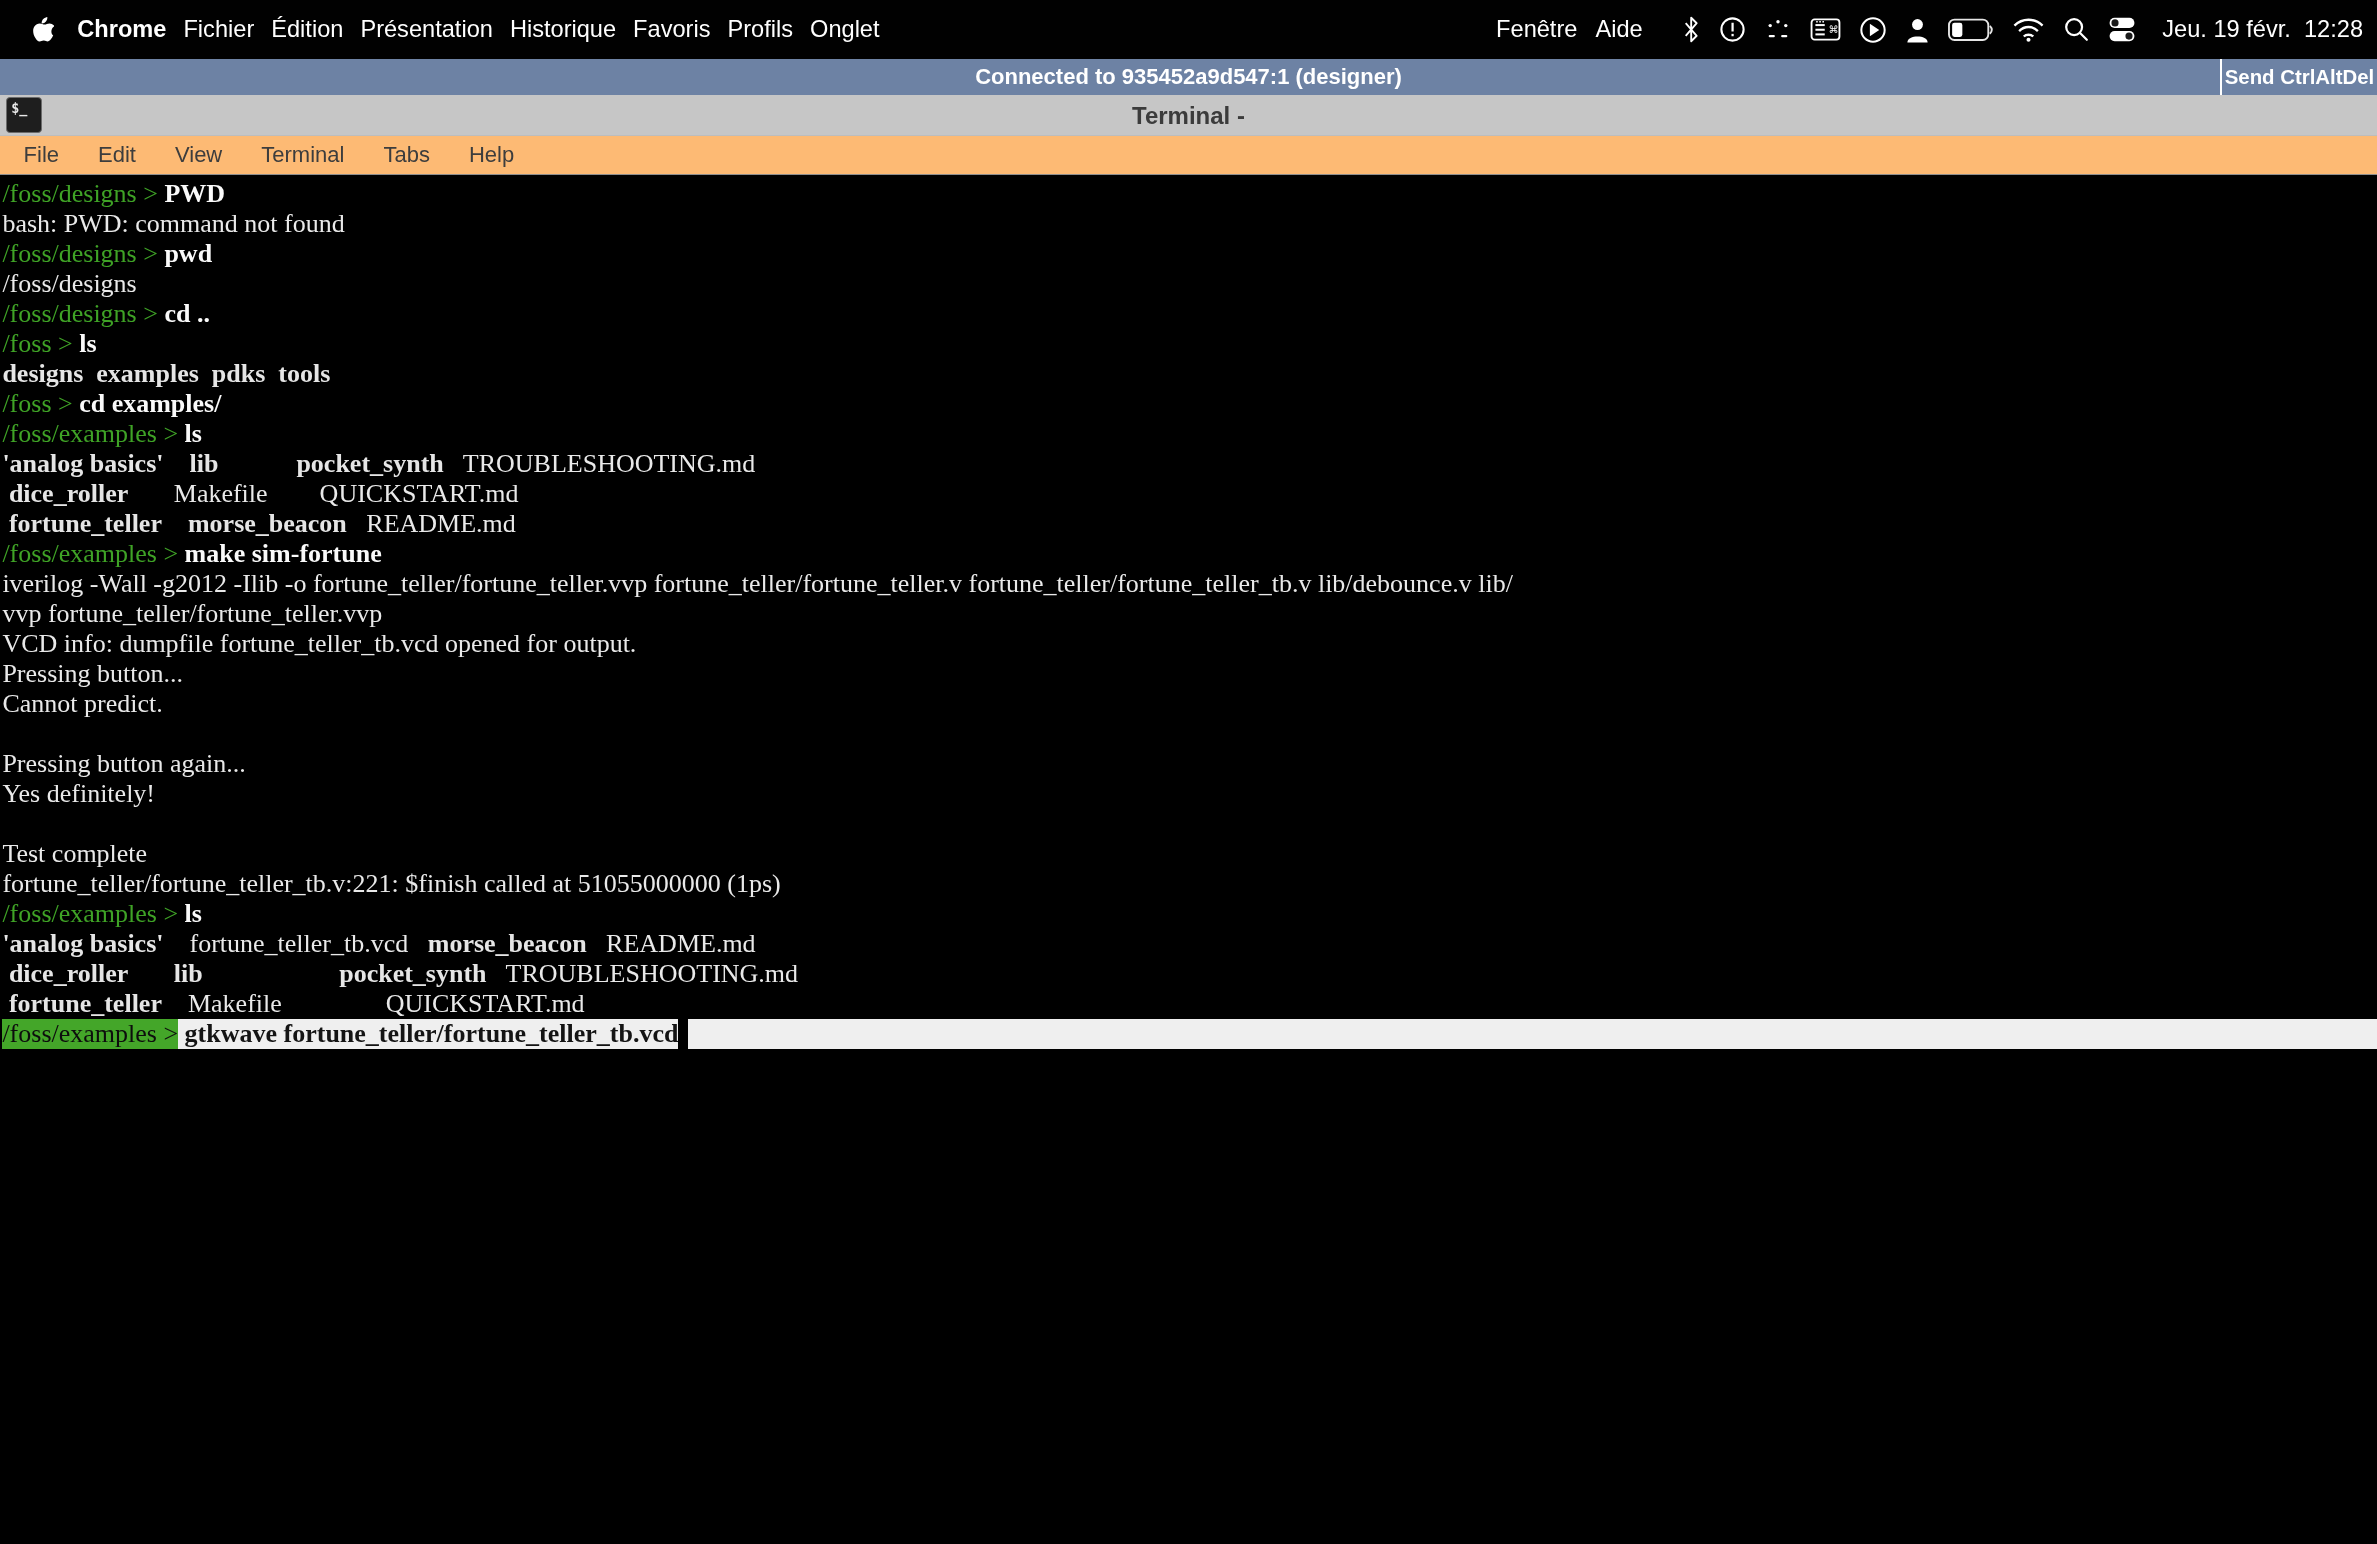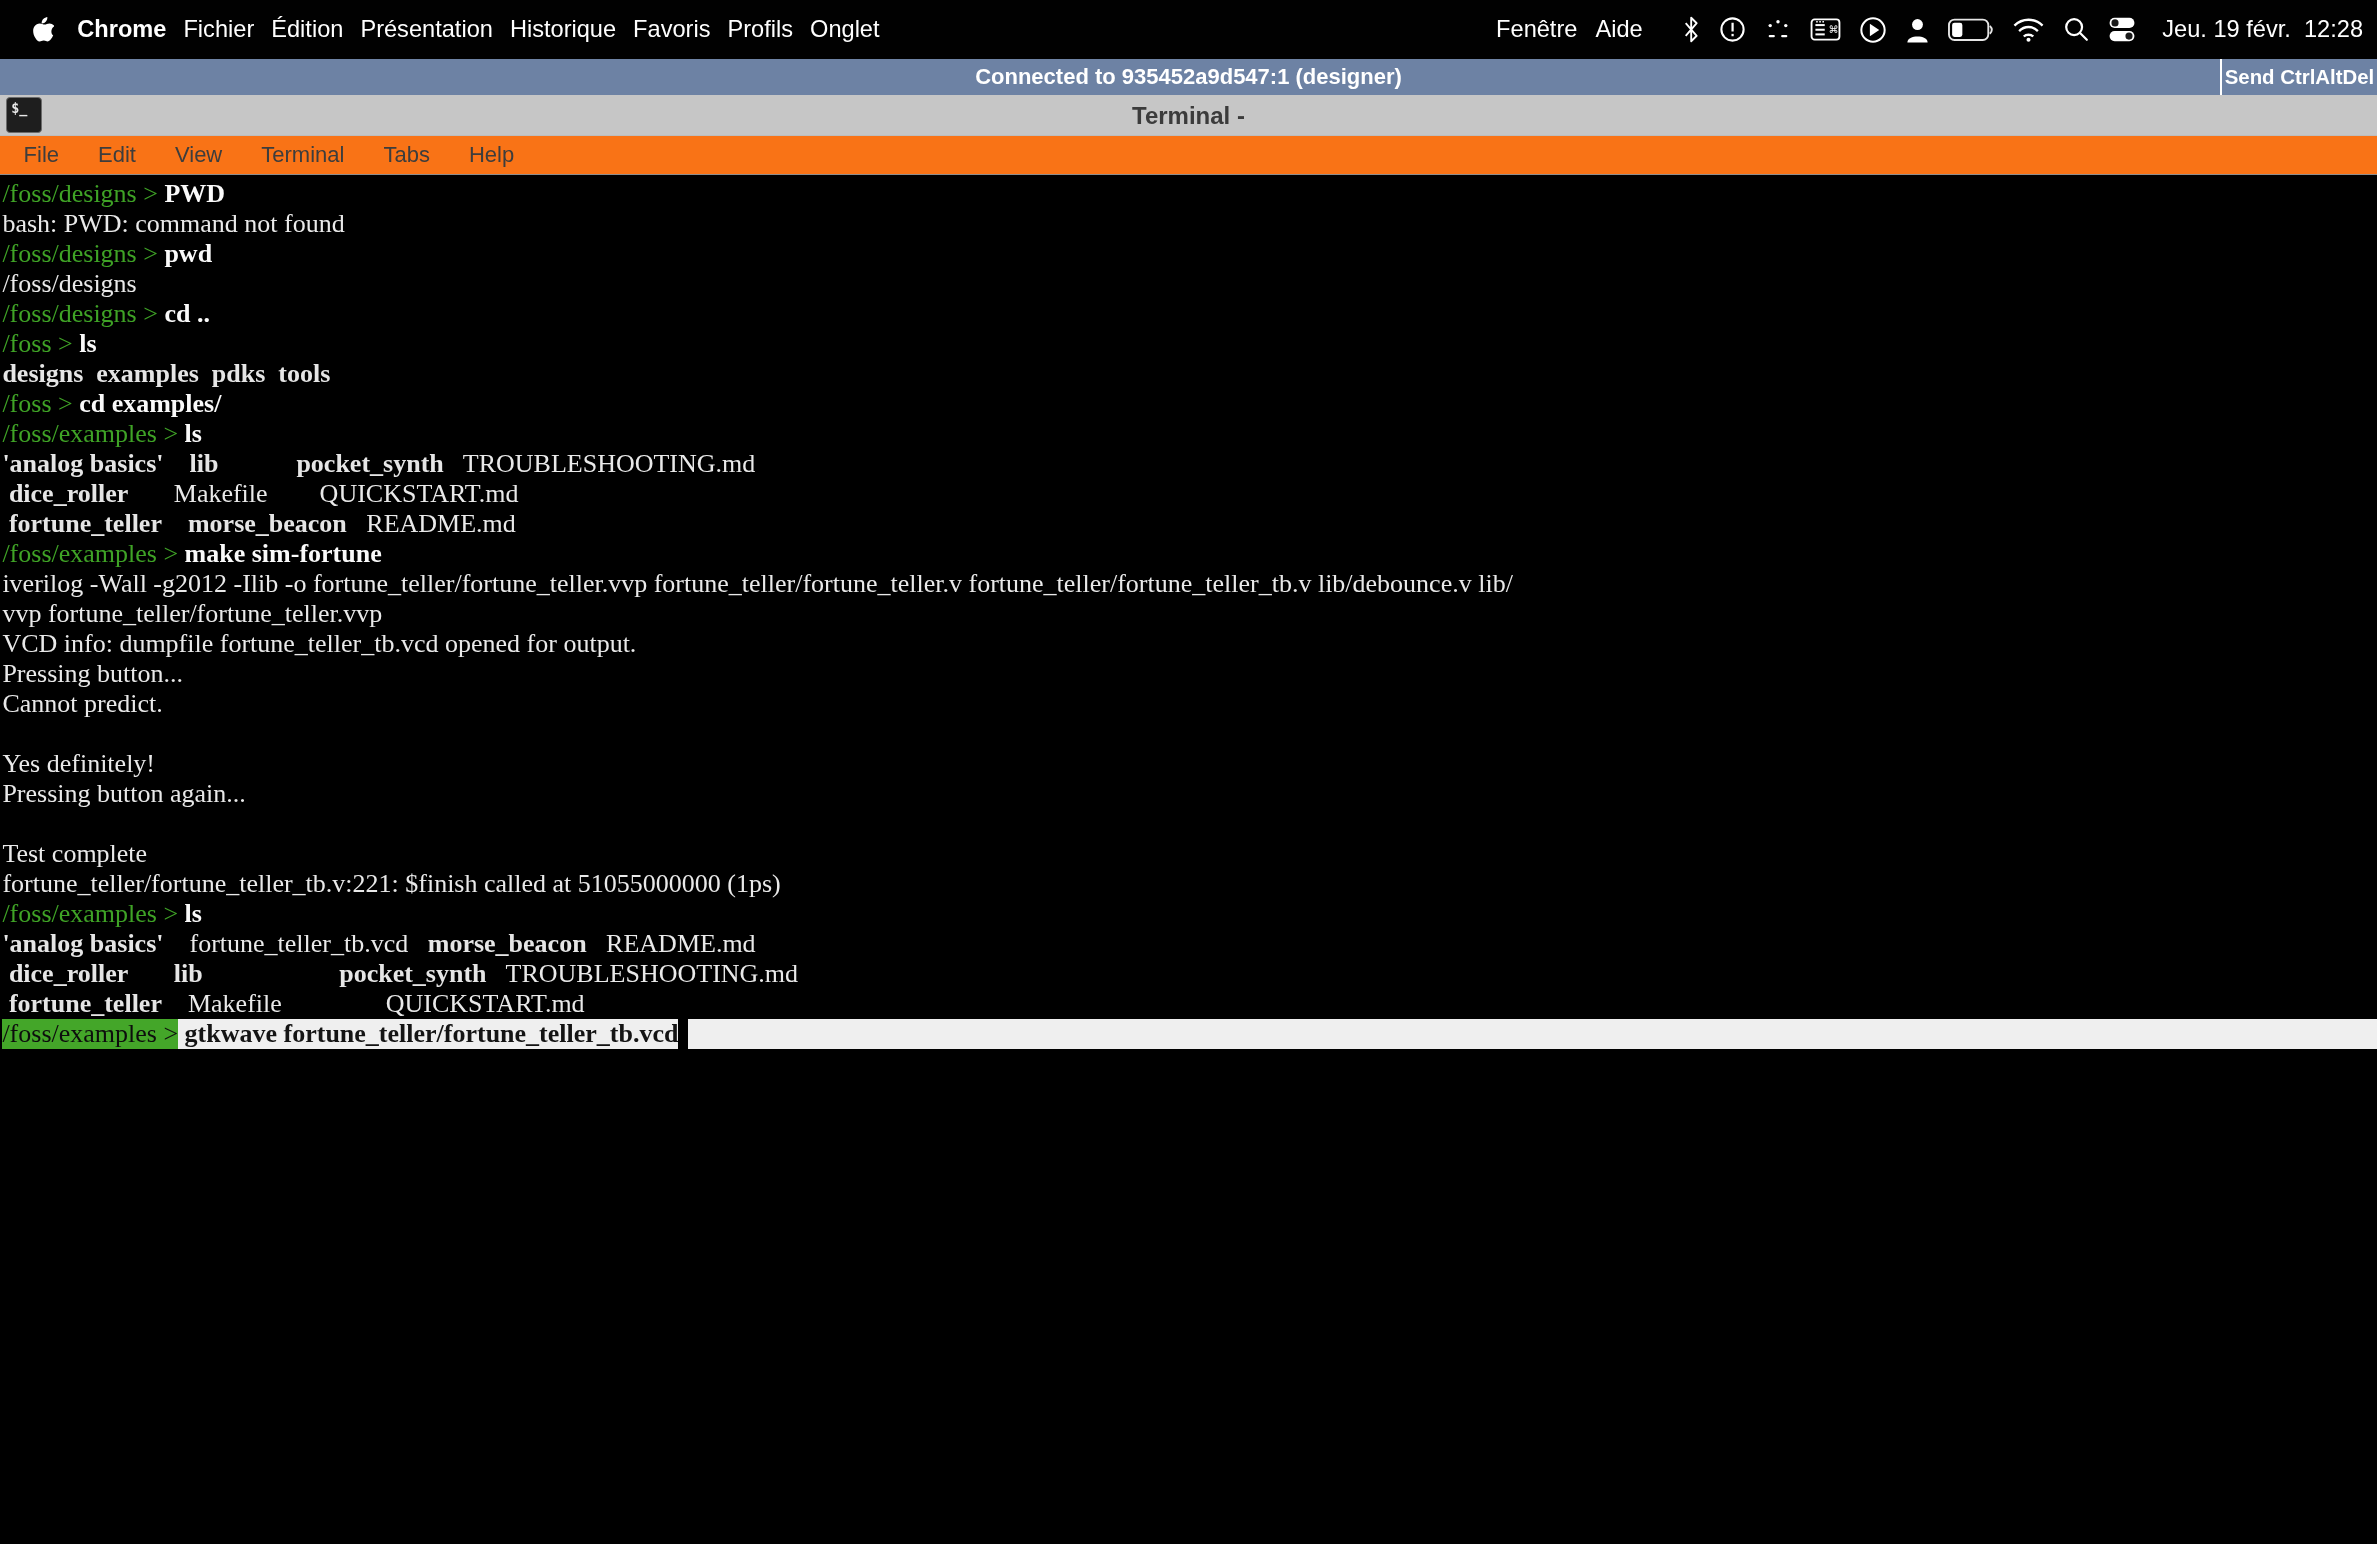--- a/index.html
+++ b/index.html
@@ -26,21 +26,21 @@
 
   
   .ttitle { position:absolute; left:0; top:95px; width:2377px; height:41px; background:#c6c6c6;
             border-bottom:0.8px solid #bdbdbd; }
   .ttitle-text { position:absolute; left:0; top:0; width:100%; height:41px; display:flex; align-items:center; justify-content:center;
                  color:#3b3b3b; font-weight:bold; font-size:24px; }
   .wicon { position:absolute; left:6.3px; top:2.4px; width:36px; height:36px; background:#1e1e1e;
            border:1.6px solid #6b6b6b; border-radius:3.9px; color:#e8e8e8;
            font-family:"DejaVu Sans Mono", monospace; font-size:13.4px; font-weight:bold;
            display:flex; align-items:flex-start; justify-content:flex-start; padding:2.4px 0 0 3.9px; }
-  .tmenu { position:absolute; left:0; top:136px; width:2377px; height:39px; background:#f97316;
+  .tmenu { position:absolute; left:0; top:136px; width:2377px; height:39px; background:#fdba74;
            border-bottom:1.6px solid #8e8e8e; display:flex; align-items:center; gap:39px; padding-left:23.6px;
            color:#3d3d3d; font-size:22px; }
   .tmenu-item { white-space:nowrap; }
 
   
   .tscreen { position:absolute; left:0; top:175px; width:2377px; height:1218px; background:#000;
              padding:3.9px 0 0 2.4px; font-family:Liberation Serif, serif; font-size:26px; }
   .trow { display:flex; height:30px; line-height:30px; white-space:pre; overflow:hidden; }
   .trow span { white-space:pre; }
   .p    { color:#3fa326; }
@@ -186,22 +186,22 @@
     <div class="trow"><span class="d">'analog basics'</span><span class="o">    </span><span class="d">lib</span><span class="o">            </span><span class="d">pocket_synth</span><span class="o">   TROUBLESHOOTING.md</span></div>
     <div class="trow"><span class="o"> </span><span class="d">dice_roller</span><span class="o">       Makefile        QUICKSTART.md</span></div>
     <div class="trow"><span class="o"> </span><span class="d">fortune_teller</span><span class="o">    </span><span class="d">morse_beacon</span><span class="o">   README.md</span></div>
     <div class="trow"><span class="p">/foss/examples &gt; </span><span class="c">make sim-fortune</span></div>
     <div class="trow"><span class="o">iverilog -Wall -g2012 -Ilib -o fortune_teller/fortune_teller.vvp fortune_teller/fortune_teller.v fortune_teller/fortune_teller_tb.v lib/debounce.v lib/</span></div>
     <div class="trow"><span class="o">vvp fortune_teller/fortune_teller.vvp</span></div>
     <div class="trow"><span class="o">VCD info: dumpfile fortune_teller_tb.vcd opened for output.</span></div>
     <div class="trow"><span class="o">Pressing button...</span></div>
     <div class="trow"><span class="o">Cannot predict.</span></div>
     <div class="trow"><span class="o"> </span></div>
+    <div class="trow"><span class="o">Pressing button again...</span></div>
     <div class="trow"><span class="o">Yes definitely!</span></div>
-    <div class="trow"><span class="o">Pressing button again...</span></div>
     <div class="trow"><span class="o"> </span></div>
     <div class="trow"><span class="o">Test complete</span></div>
     <div class="trow"><span class="o">fortune_teller/fortune_teller_tb.v:221: $finish called at 51055000000 (1ps)</span></div>
     <div class="trow"><span class="p">/foss/examples &gt; </span><span class="c">ls</span></div>
     <div class="trow"><span class="d">'analog basics'</span><span class="o">    fortune_teller_tb.vcd   </span><span class="d">morse_beacon</span><span class="o">   README.md</span></div>
     <div class="trow"><span class="o"> </span><span class="d">dice_roller</span><span class="o">       </span><span class="d">lib</span><span class="o">                     </span><span class="d">pocket_synth</span><span class="o">   TROUBLESHOOTING.md</span></div>
     <div class="trow"><span class="o"> </span><span class="d">fortune_teller</span><span class="o">    Makefile                QUICKSTART.md</span></div>
     <div class="trow"><span class="selp">/foss/examples &gt;</span><span class="selc"> gtkwave fortune_teller/fortune_teller_tb.vcd</span><span class="gap"></span><span class="fill"></span></div>
   </div>
 

